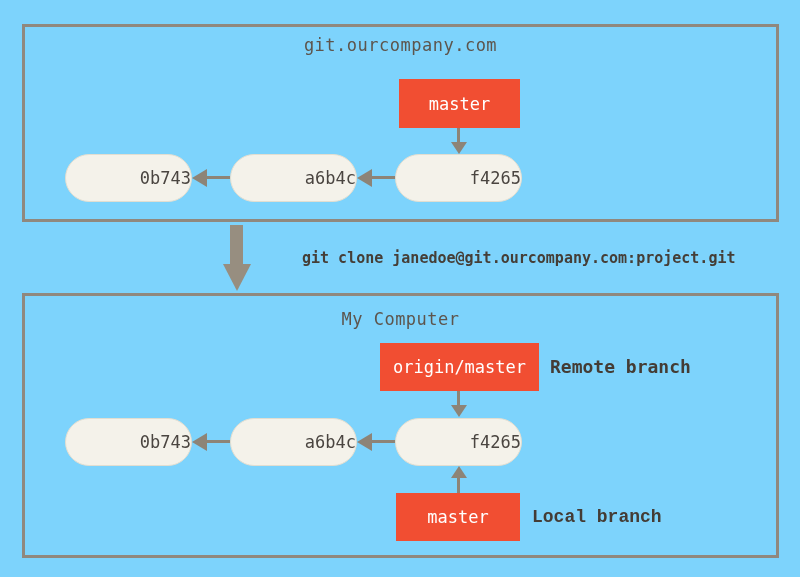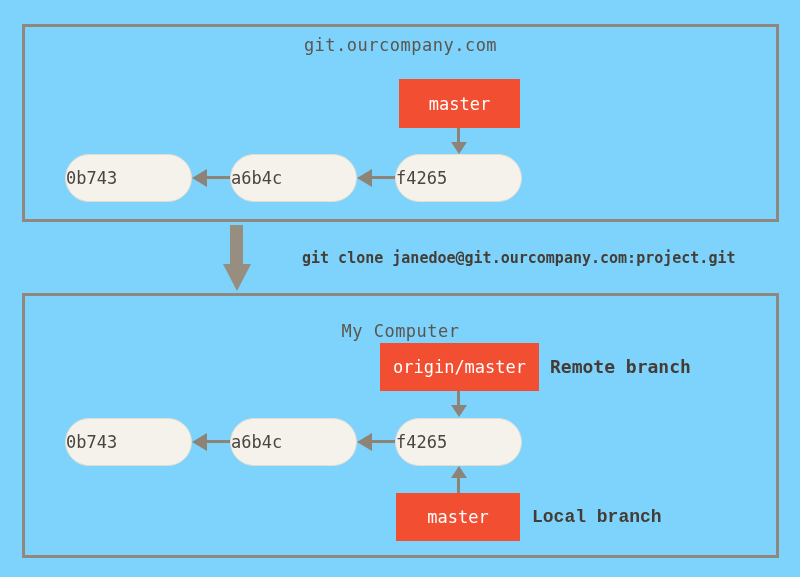--- a/index.html
+++ b/index.html
@@ -28,21 +28,21 @@
   .commit {
     position: absolute;
     width: 127px;
     height: 48px;
     border-radius: 24px;
     background: #f4f2ea;
     border: 1px solid #e2ded1;
     box-sizing: border-box;
     display: flex;
     align-items: center;
-    justify-content: flex-start;
+    justify-content: flex-end;
     font-size: 17px;
     color: #4a4540;
   }
   .branch {
     position: absolute;
     background: #f14e32;
     color: #ffffff;
     display: flex;
     align-items: center;
     justify-content: center;
@@ -132,21 +132,21 @@
   </div>
 
   <div>
     <div class="big-shaft" style="left:230px; top:225px; width:13px; height:41px;"></div>
     <div class="big-head" style="left:223px; top:264px;"></div>
   </div>
   <div class="clone-command" style="left:257px; top:247px;margin-left:45px;">git clone janedoe@git.ourcompany.com:project.git</div>
 
   <div class="repo-box" style="left:22px; top:293px; width:757px; height:265px;"></div>
 
-  <div class="box-title" style="left:22px; top:320px; width:757px;">My Computer</div>
+  <div class="box-title" style="left:22px; top:308px; width:757px;">My Computer</div>
 
   <div class="branch" style="left:380px; top:343px; width:159px; height:48px;">
     <span>origin/master</span>
   </div>
   <div class="annotation" style="left:550px; top:356px;">Remote branch</div>
 
   <div>
     <div class="v-shaft" style="left:457px; top:391px; height:15px;"></div>
     <div class="head-down" style="left:451px; top:405px;"></div>
   </div>

